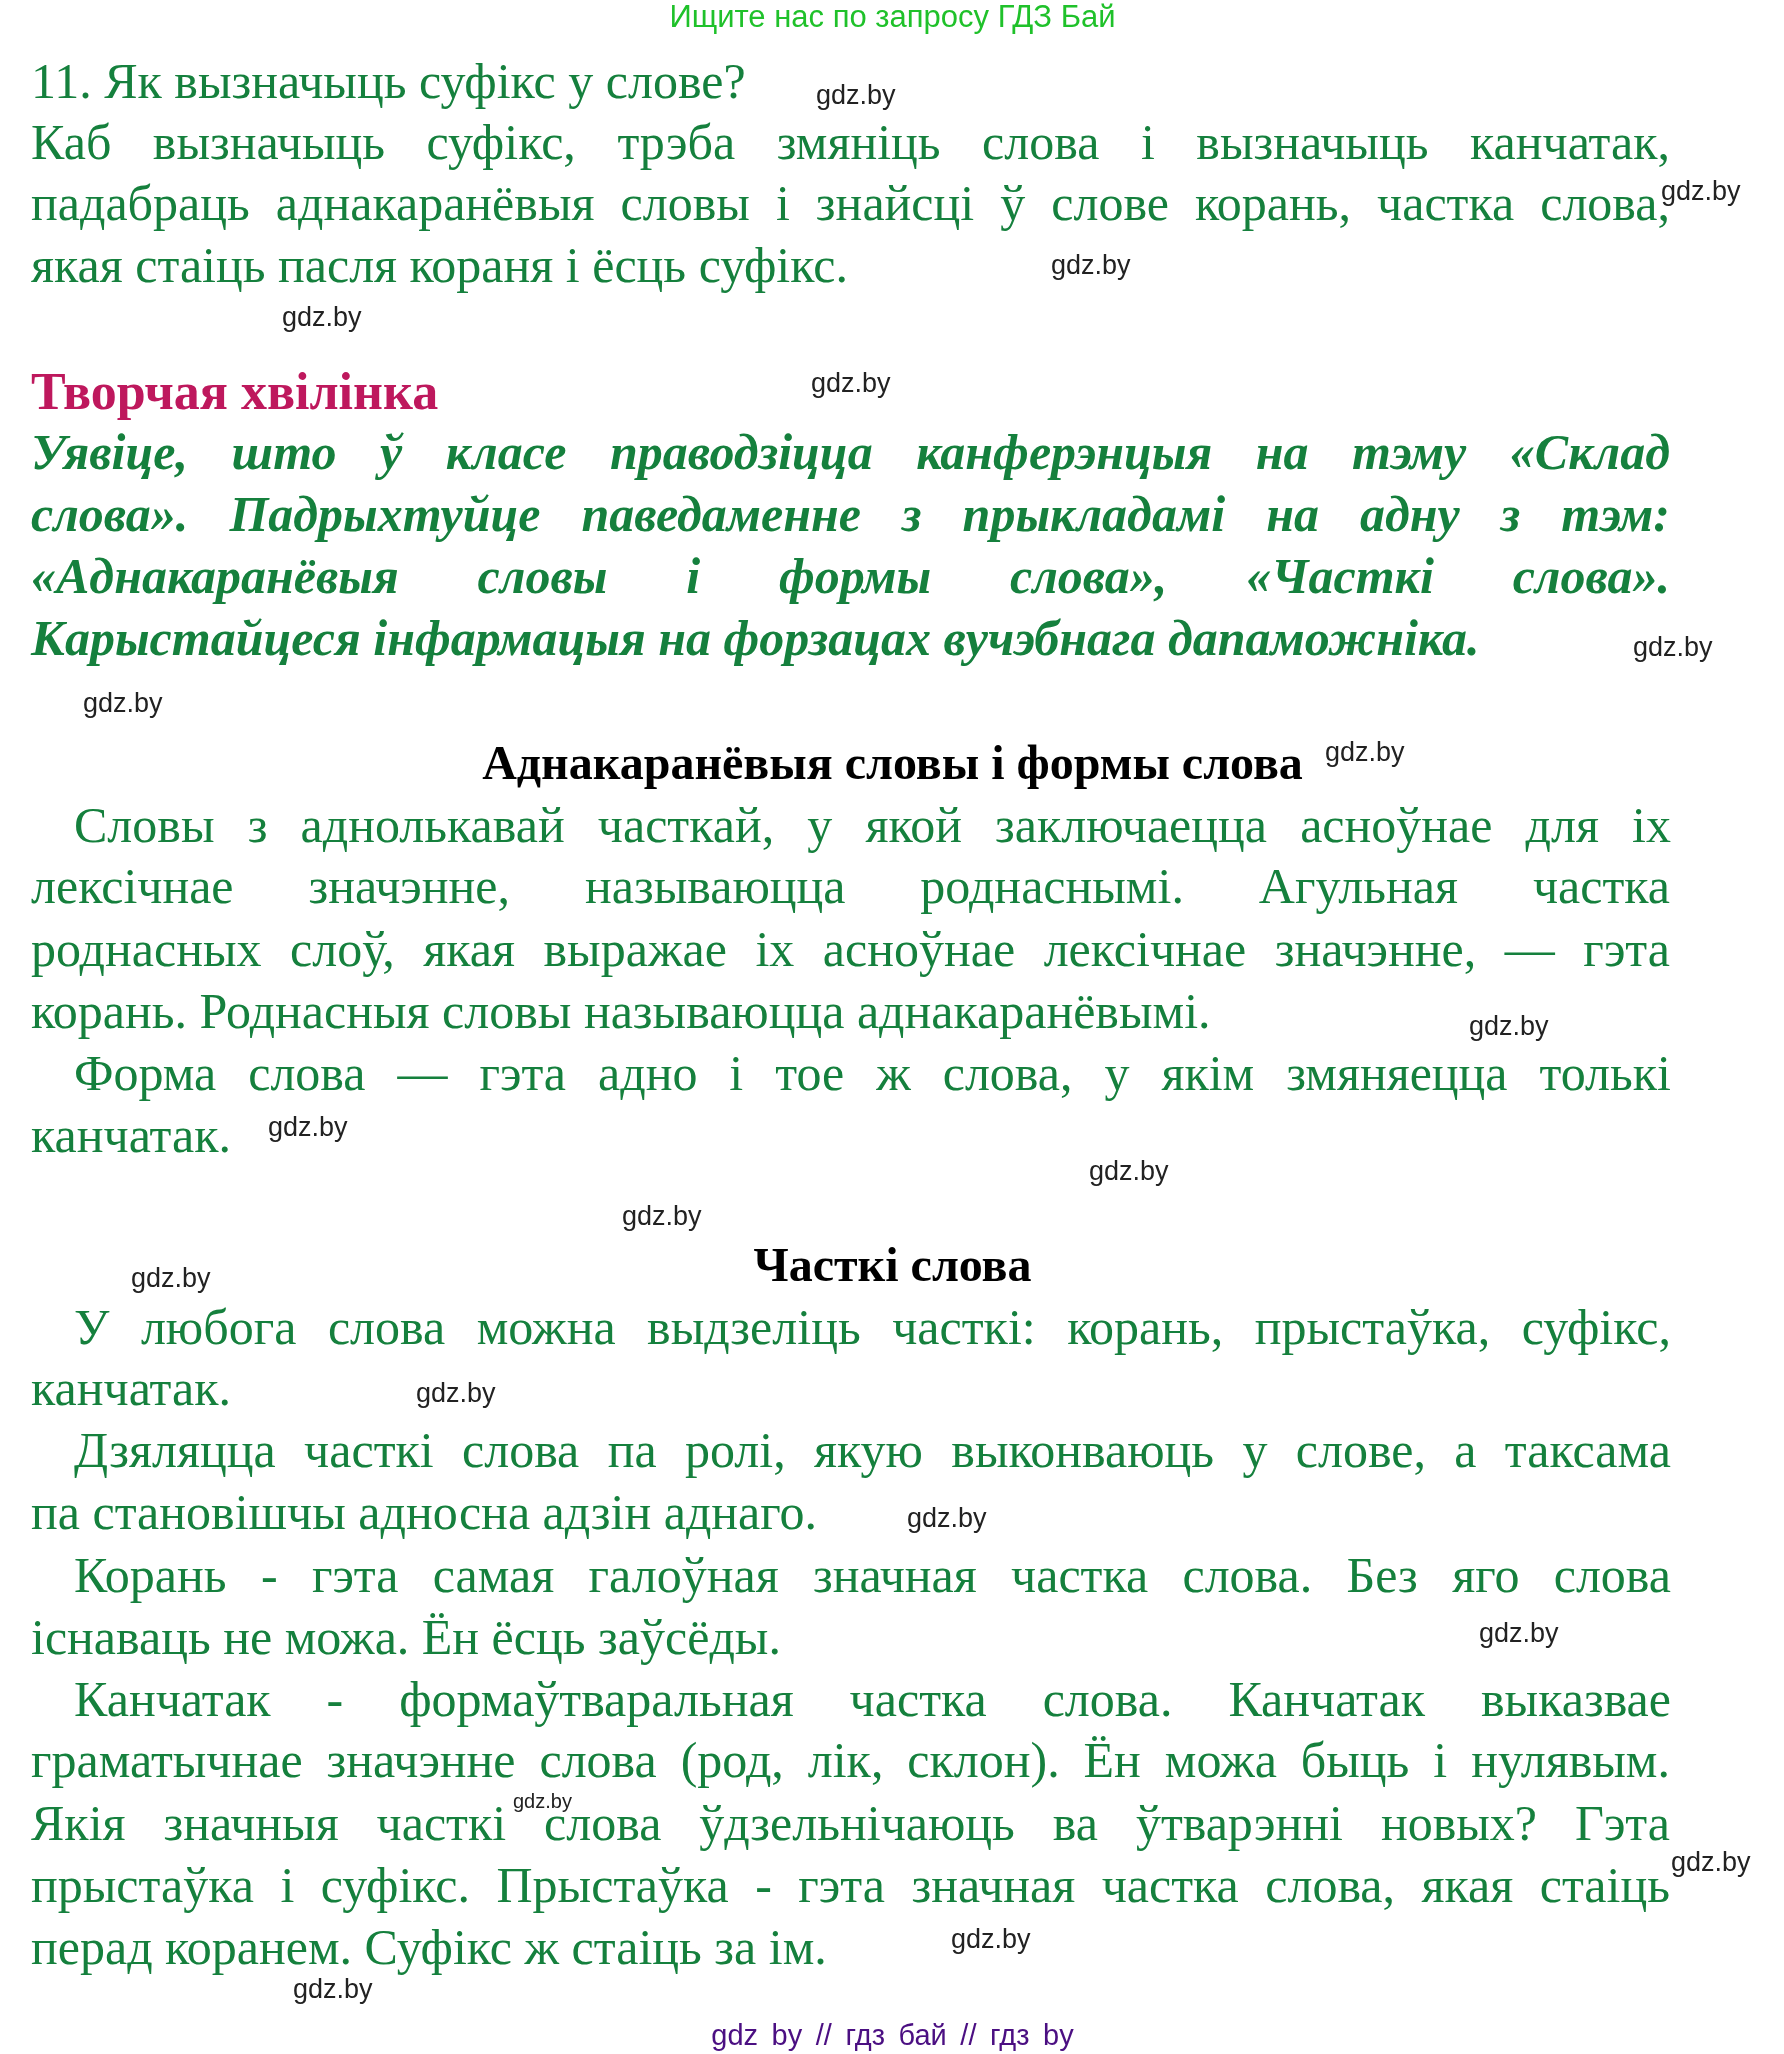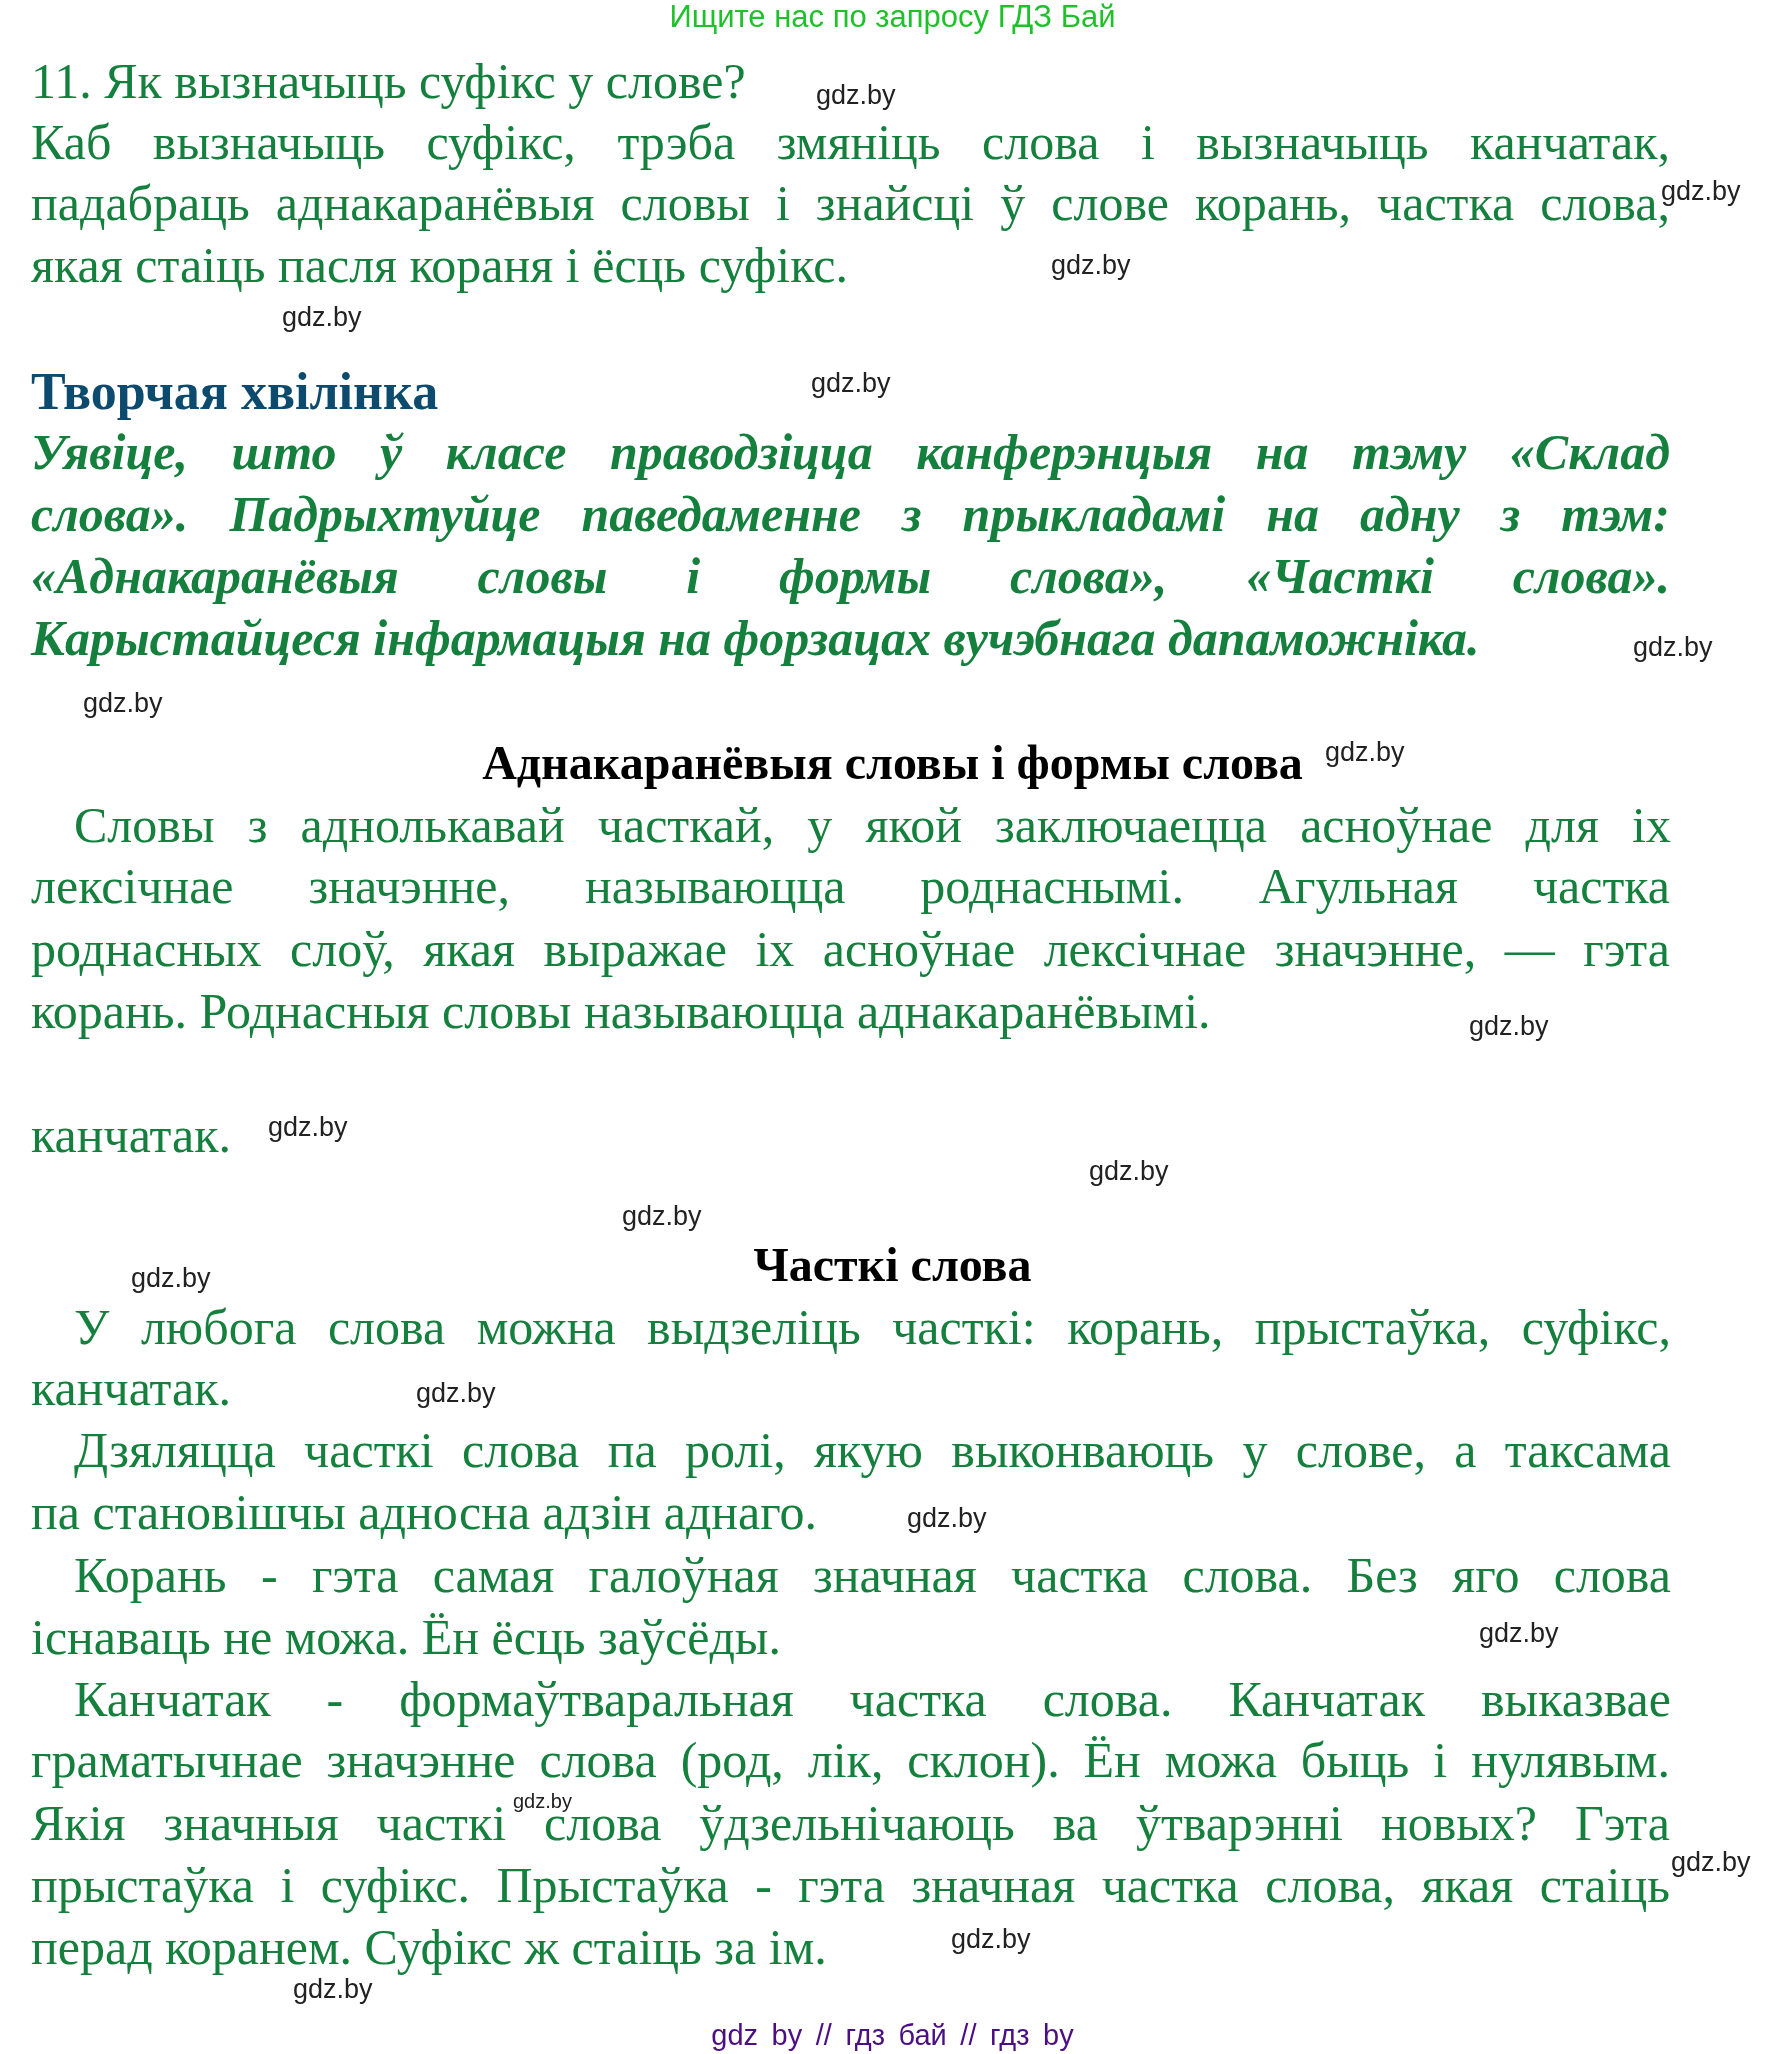--- a/index.html
+++ b/index.html
@@ -22,21 +22,21 @@
     transform-origin: left top;
   }
   .just {
     text-align: justify; text-align-last: justify; white-space: normal;
   }
   .indent { left: 74px; width: 1597px; }
   .italic-bold { font-style: italic; font-weight: bold; }
   .red-heading {
     position: absolute; left: 31px; top: 362px;
     font-family: "Liberation Serif", serif; font-weight: bold; font-size: 52px;
-    color: #0c4a6e; line-height: 59px; text-align: right;
+    color: #be185d; line-height: 59px; text-align: right;
   }
   .section-heading {
     position: absolute; width: 1785px; text-align: center;
     font-family: "Liberation Serif", serif; font-weight: bold; font-size: 48px; line-height: 55px;
     color: #000;
   }
   .wm {
     position: absolute; font-family: "Liberation Sans", sans-serif; font-size: 27px;
     color: #222; line-height: 28px; white-space: nowrap;
   }
@@ -57,20 +57,21 @@
   <div class="line just italic-bold" style="top:423px;">Уявіце, што ў класе праводзіцца канферэнцыя на тэму «Склад</div>
   <div class="line just italic-bold" style="top:485px;">слова». Падрыхтуйце паведаменне з прыкладамі на адну з тэм:</div>
   <div class="line just italic-bold" style="top:547px;">«Аднакаранёвыя словы і формы слова», «Часткі слова».</div>
   <div class="line italic-bold" style="top:609px;">Карыстайцеся інфармацыя на форзацах вучэбнага дапаможніка.</div>
 
   <div class="section-heading" style="top:735px;">Аднакаранёвыя словы і формы слова</div>
   <div class="line just indent" style="top:796px;">Словы з аднолькавай часткай, у якой заключаецца асноўнае для іх</div>
   <div class="line just" style="top:857px;">лексічнае значэнне, называюцца роднаснымі. Агульная частка</div>
   <div class="line just" style="top:920px;">роднасных слоў, якая выражае іх асноўнае лексічнае значэнне, — гэта</div>
   <div class="line" style="top:982px;">корань. Роднасныя словы называюцца аднакаранёвымі.</div>
+  <div class="line just indent" style="top:1044px;">Форма слова — гэта адно і тое ж слова, у якім змяняецца толькі</div>
   <div class="line" style="top:1106px;">канчатак.</div>
 
   <div class="section-heading" style="top:1237px;">Часткі слова</div>
   <div class="line just indent" style="top:1298px;">У любога слова можна выдзеліць часткі: корань, прыстаўка, суфікс,</div>
   <div class="line" style="top:1359px;">канчатак.</div>
   <div class="line just indent" style="top:1421px;">Дзяляцца часткі слова па ролі, якую выконваюць у слове, а таксама</div>
   <div class="line" style="top:1483px;">па становішчы адносна адзін аднаго.</div>
   <div class="line just indent" style="top:1546px;">Корань - гэта самая галоўная значная частка слова. Без яго слова</div>
   <div class="line" style="top:1608px;">існаваць не можа. Ён ёсць заўсёды.</div>
   <div class="line just indent" style="top:1670px;">Канчатак - формаўтваральная частка слова. Канчатак выказвае</div>

